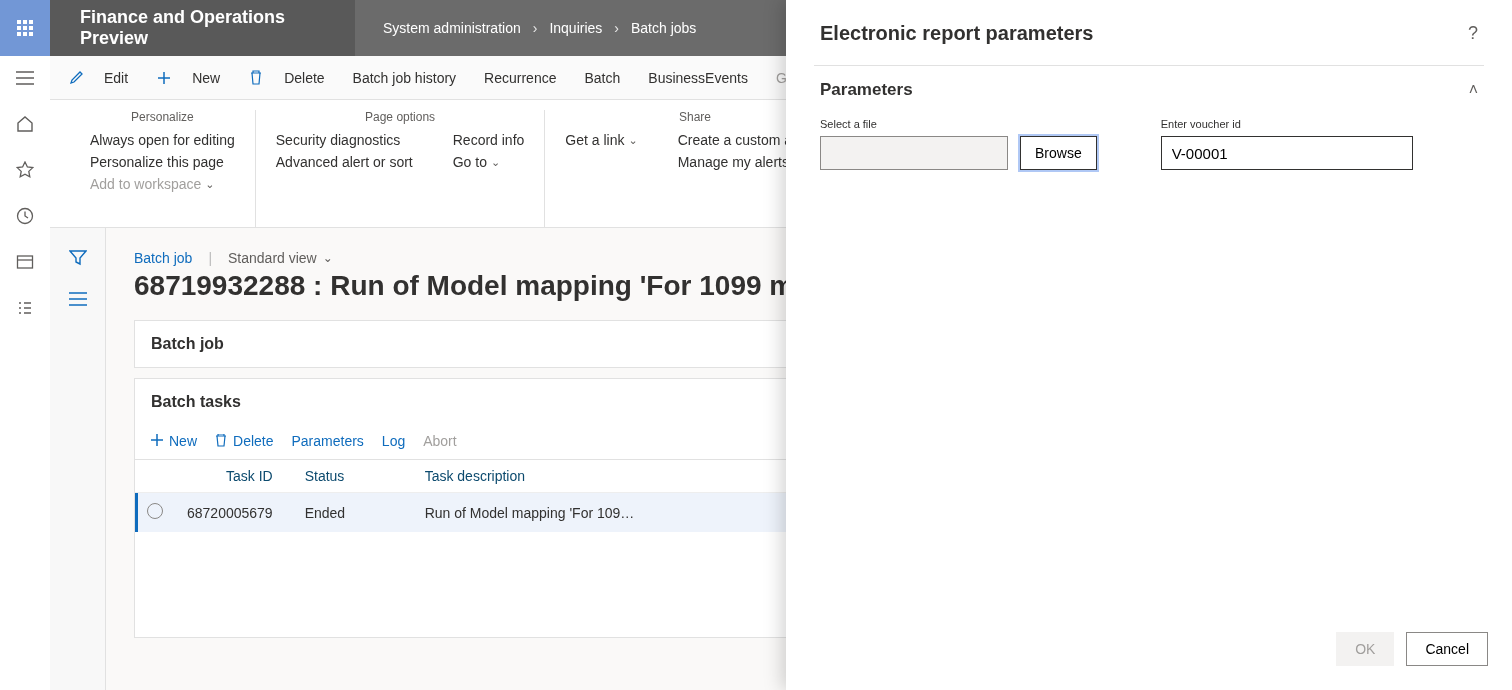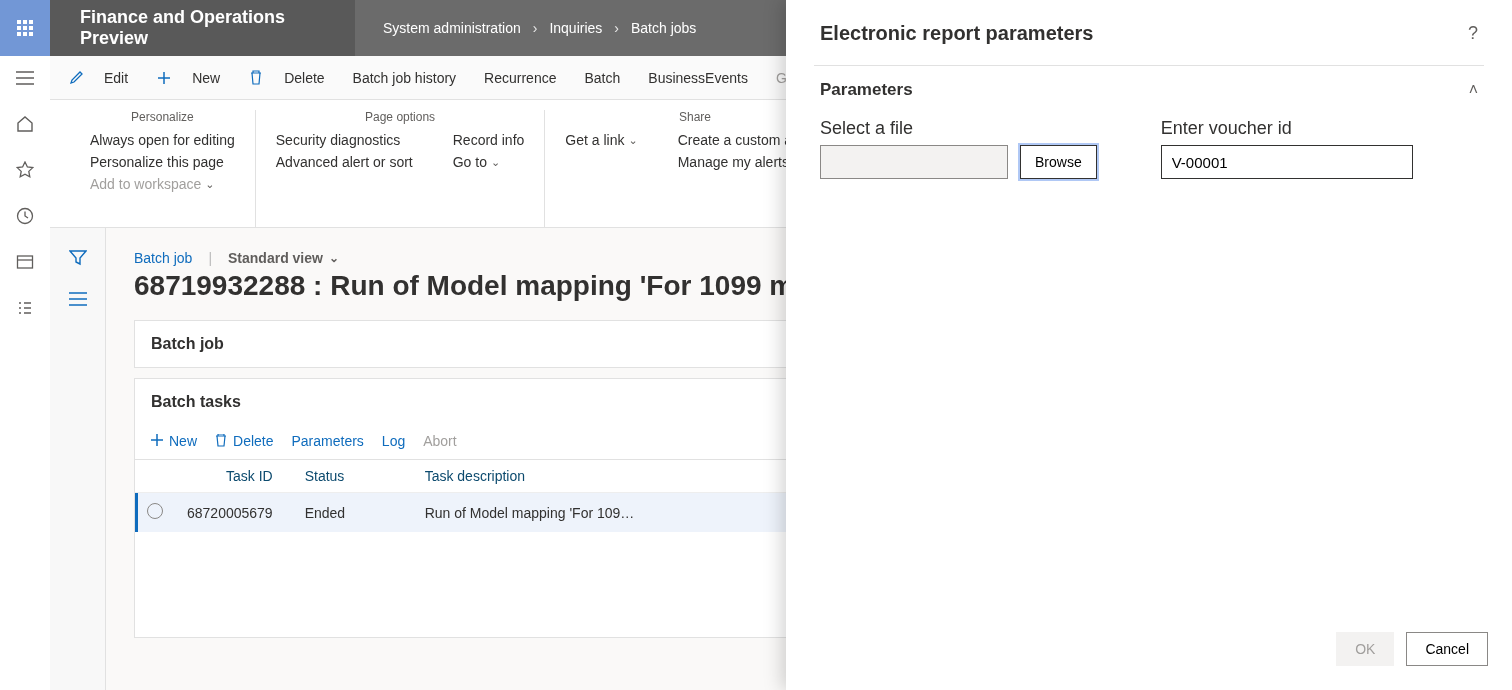--- a/index.html
+++ b/index.html
@@ -47,21 +47,21 @@
   .opt-col a .chev-sm{ font-size:11px; color:#605e5c;}
 
   
   .content { position:absolute; left:50px; right:0; top:228px; bottom:0; display:flex; background:#f8f8f8; }
   .mini-nav{ width:56px; background:transparent; border-right:1px solid var(--border); display:flex; flex-direction:column; align-items:center; padding-top:22px; gap:24px; color:#2f6fed; }
   .mini-nav .m-ic{ width:18px; height:18px; cursor:pointer; color:var(--link);}
   .content-body{ flex:1; padding:22px 28px; background:#faf9f8; overflow:hidden; }
   .crumbs-line{ display:flex; align-items:center; gap:16px; font-size:14px; color:#605e5c; }
   .crumbs-line .link{ color:var(--link); cursor:pointer;}
   .crumbs-line .sep{ color:#bbb;}
-  .crumbs-line .view{ display:flex; align-items:center; gap:6px; cursor:pointer;font-weight:bold;}
+  .crumbs-line .view{ display:flex; align-items:center; gap:6px; cursor:pointer;}
   h1.job-title{ font-size:28px; font-weight:600; margin:4px 0 18px 0; color:#323130; white-space:nowrap; overflow:hidden; text-overflow:ellipsis;}
 
   .card{ background:#fff; border:1px solid var(--border); margin-bottom:10px; }
   .card-head{ padding:14px 16px; font-weight:600; font-size:16px;}
 
   .task-toolbar{ display:flex; gap:18px; padding:8px 16px 10px 16px; align-items:center; font-size:14px;}
   .task-toolbar .tbtn{ display:flex; gap:4px; align-items:center; cursor:pointer; color:var(--link);}
   .task-toolbar .tbtn.muted{ color:#a19f9d; cursor:default;}
   .task-toolbar .tbtn .icn{ width:14px; height:14px;}
 
@@ -74,21 +74,21 @@
   
   .side-panel{ position:absolute; right:0; top:0; bottom:0; width:726px; background:#fff; box-shadow:-4px 0 18px rgba(0,0,0,0.18); display:flex; flex-direction:column; }
   .side-panel .sp-head{ padding:22px 34px 10px 34px; display:flex; align-items:center; justify-content:space-between;}
   .side-panel h2{ font-size:20px; font-weight:600; margin:0;}
   .help-q{ font-size:18px; color:#605e5c; cursor:pointer;}
   .sp-divider{ border-top:1px solid var(--border); margin:10px 28px 0 28px;}
   .sp-section-head{ display:flex; justify-content:space-between; align-items:center; padding:14px 34px 8px 34px; cursor:pointer;}
   .sp-section-head h3{ margin:0; font-size:17px; font-weight:600;}
   .sp-body{ padding:10px 34px; display:flex; gap:64px; }
   .field{ display:flex; flex-direction:column; gap:6px; }
-  .field label{ font-size:18px; color:#323130;}
+  .field label{ font-size:11px; color:#323130;}
   .file-row{ display:flex; gap:12px; align-items:center;}
   .file-vis{ width:188px; height:34px; border:1px solid #8a8886; background:#f3f2f1;}
   .browse-btn{ height:34px; padding:0 14px; border:1px solid #323130; background:#fff; box-shadow:0 0 0 2px #b0c8f5; font-size:14px; cursor:pointer;}
   input.text{ width:252px; height:34px; border:1px solid #323130; padding:0 10px; font-size:15px;}
   .sp-footer{ margin-top:auto; padding:16px 24px 24px 24px; display:flex; justify-content:flex-end; gap:12px;}
   .dlg-btn{ height:34px; padding:0 18px; font-size:14px; background:#fff; border:1px solid #8a8886; cursor:pointer;}
   .dlg-btn.primary-dis{ background:#f3f2f1; color:#a19f9d; border-color:#f3f2f1; cursor:default;}
 
   svg{ display:block; }
 </style>

